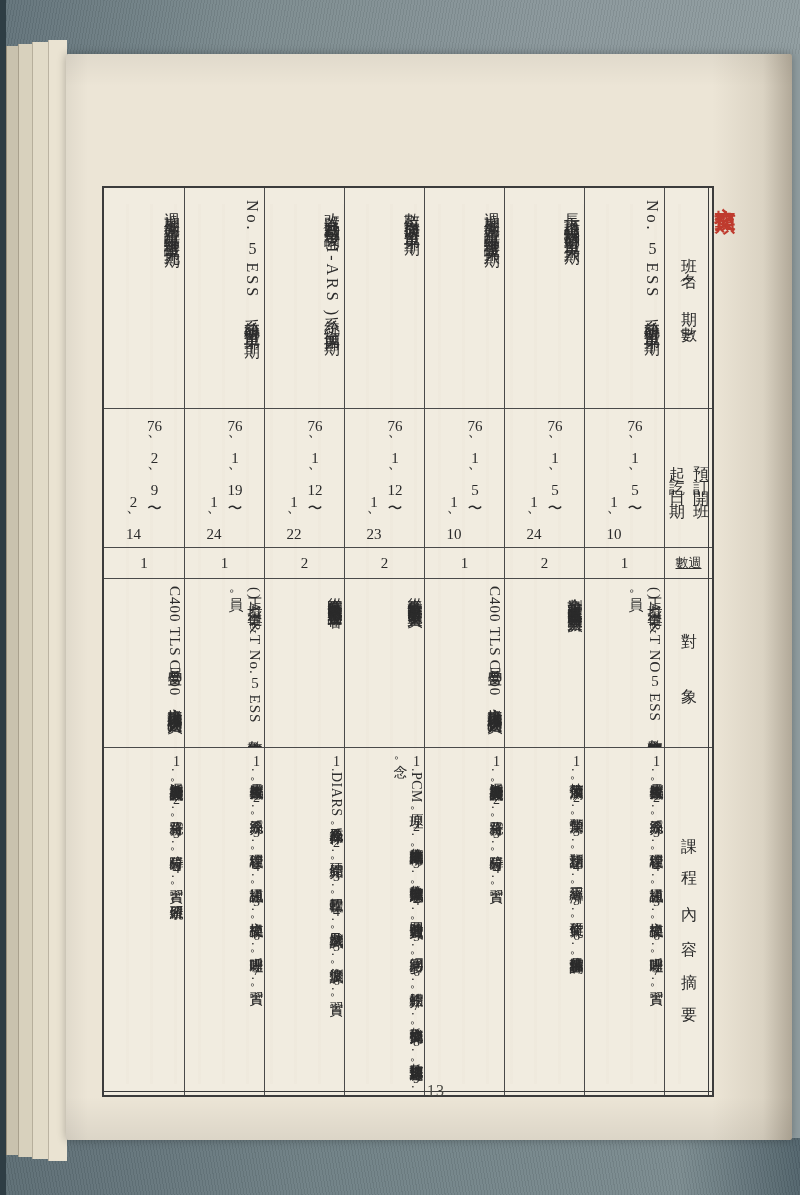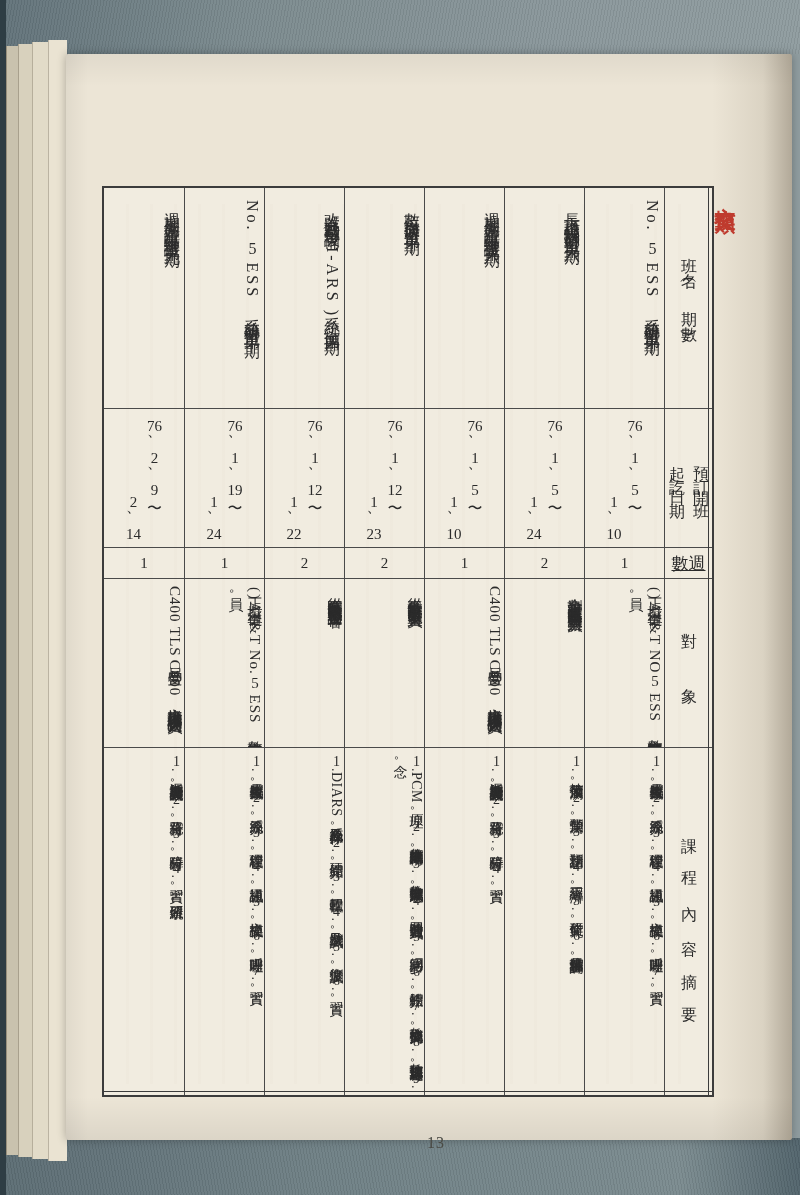--- a/index.html
+++ b/index.html
@@ -31,21 +31,21 @@
       linear-gradient(270deg,rgba(82,70,52,.38),rgba(120,108,86,.15) 4%,rgba(0,0,0,0) 11%),
       linear-gradient(0deg,rgba(0,0,0,.07),rgba(0,0,0,0) 4%),
       linear-gradient(180deg,rgba(0,0,0,.05),rgba(0,0,0,0) 3%),
       var(--paper,#ece5d6);
     box-shadow:0 0 10px rgba(0,0,0,.28);
   }
   .ghost{position:absolute;left:60px;top:150px;width:560px;height:880px;opacity:.45;
     background:repeating-linear-gradient(90deg,rgba(140,128,104,.08) 0 3px,rgba(0,0,0,0) 3px 24px);}
   .stamp{position:absolute;left:645px;top:136px;writing-mode:vertical-rl;
     color:var(--stamp_red,#bf3b2e);font-size:21px;font-weight:bold;letter-spacing:3px;}
-  .page-num{position:absolute;left:340px;top:1080px;width:60px;text-align:center;
+  .page-num{position:absolute;left:340px;top:1028px;width:60px;text-align:center;
     font-size:16px;letter-spacing:1px;color:#4a4a44;}
 
   
   .tbl{position:absolute;left:36px;top:132px;width:608px;height:907px;
     display:flex;flex-direction:row-reverse;border:2px solid #3c3c3c;
     background:rgba(252,250,243,.35);color:var(--ink,#2b2b2b);}
   .tbl::before{content:'';position:absolute;right:3px;top:0;bottom:0;width:1px;background:#3c3c3c;}
   .tbl::after{content:'';position:absolute;left:0;right:0;bottom:3px;height:1px;background:#3c3c3c;}
   .col{width:80px;display:flex;flex-direction:column;border-left:1px solid #4a4a4a;box-sizing:border-box;flex:none;}
   .col:last-child{border-left:none;}
@@ -65,21 +65,21 @@
   .sum{font-size:14px;line-height:16px;letter-spacing:.5px;padding-top:6px;width:100%;}
   .dates{display:flex;flex-direction:row-reverse;justify-content:center;gap:3px;padding-top:9px;width:100%;}
   .dl{writing-mode:vertical-rl;text-orientation:mixed;font-size:15px;line-height:18px;letter-spacing:2px;}
   .dl.end{padding-top:76px;}
   .wk{font-size:15px;text-align:center;width:100%;}
 
   .hv{writing-mode:vertical-rl;text-orientation:mixed;margin:auto;font-size:16px;}
   .h-name{letter-spacing:16px;}
   .hdates{padding-top:0;align-items:center;}
   .h-date{writing-mode:vertical-rl;font-size:16px;letter-spacing:12px;margin:auto 0;}
-  .h-weeks{font-size:17px;text-decoration:underline;}
+  .h-weeks{font-size:13px;text-decoration:underline;}
   .h-aud{letter-spacing:56px;padding-top:26px;}
   .h-sum{letter-spacing:34px;padding-top:10px;}
 </style>
 </head>
 <body>
 
 <div class="photo">
   <div class="cover-top"></div>
   <div class="cover-bottom"></div>
   <div class="spine-edge"></div>

